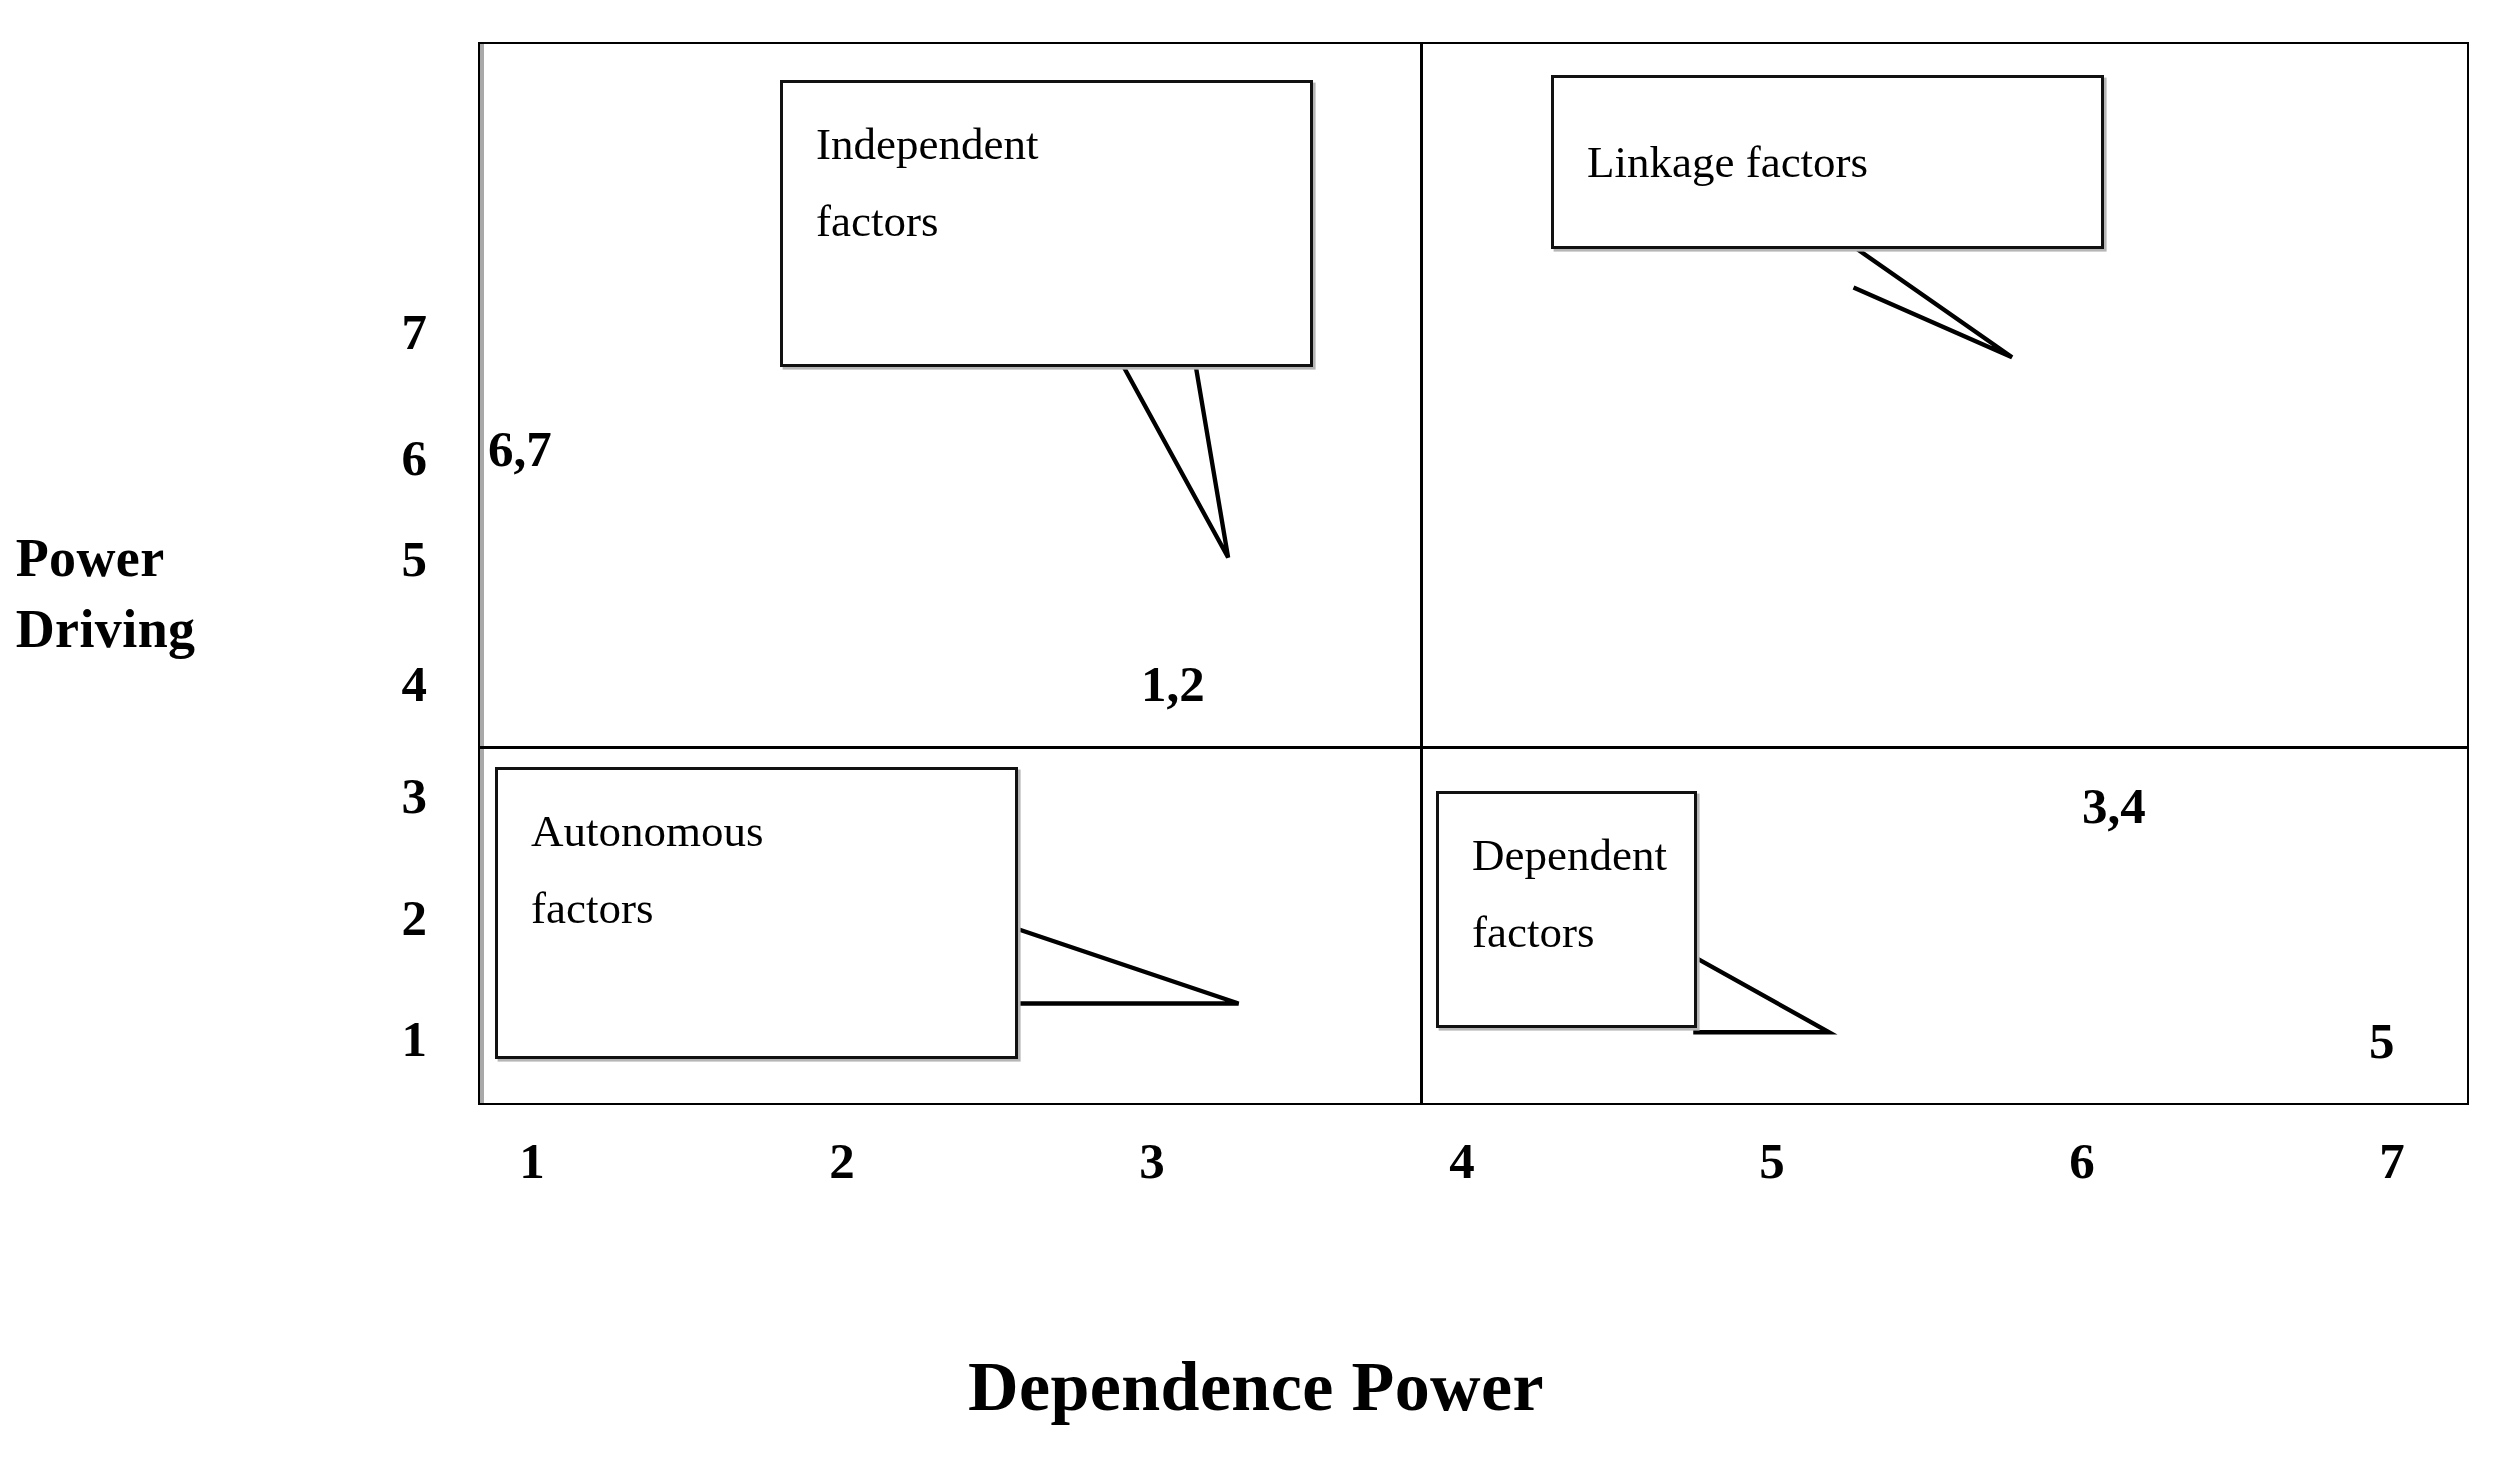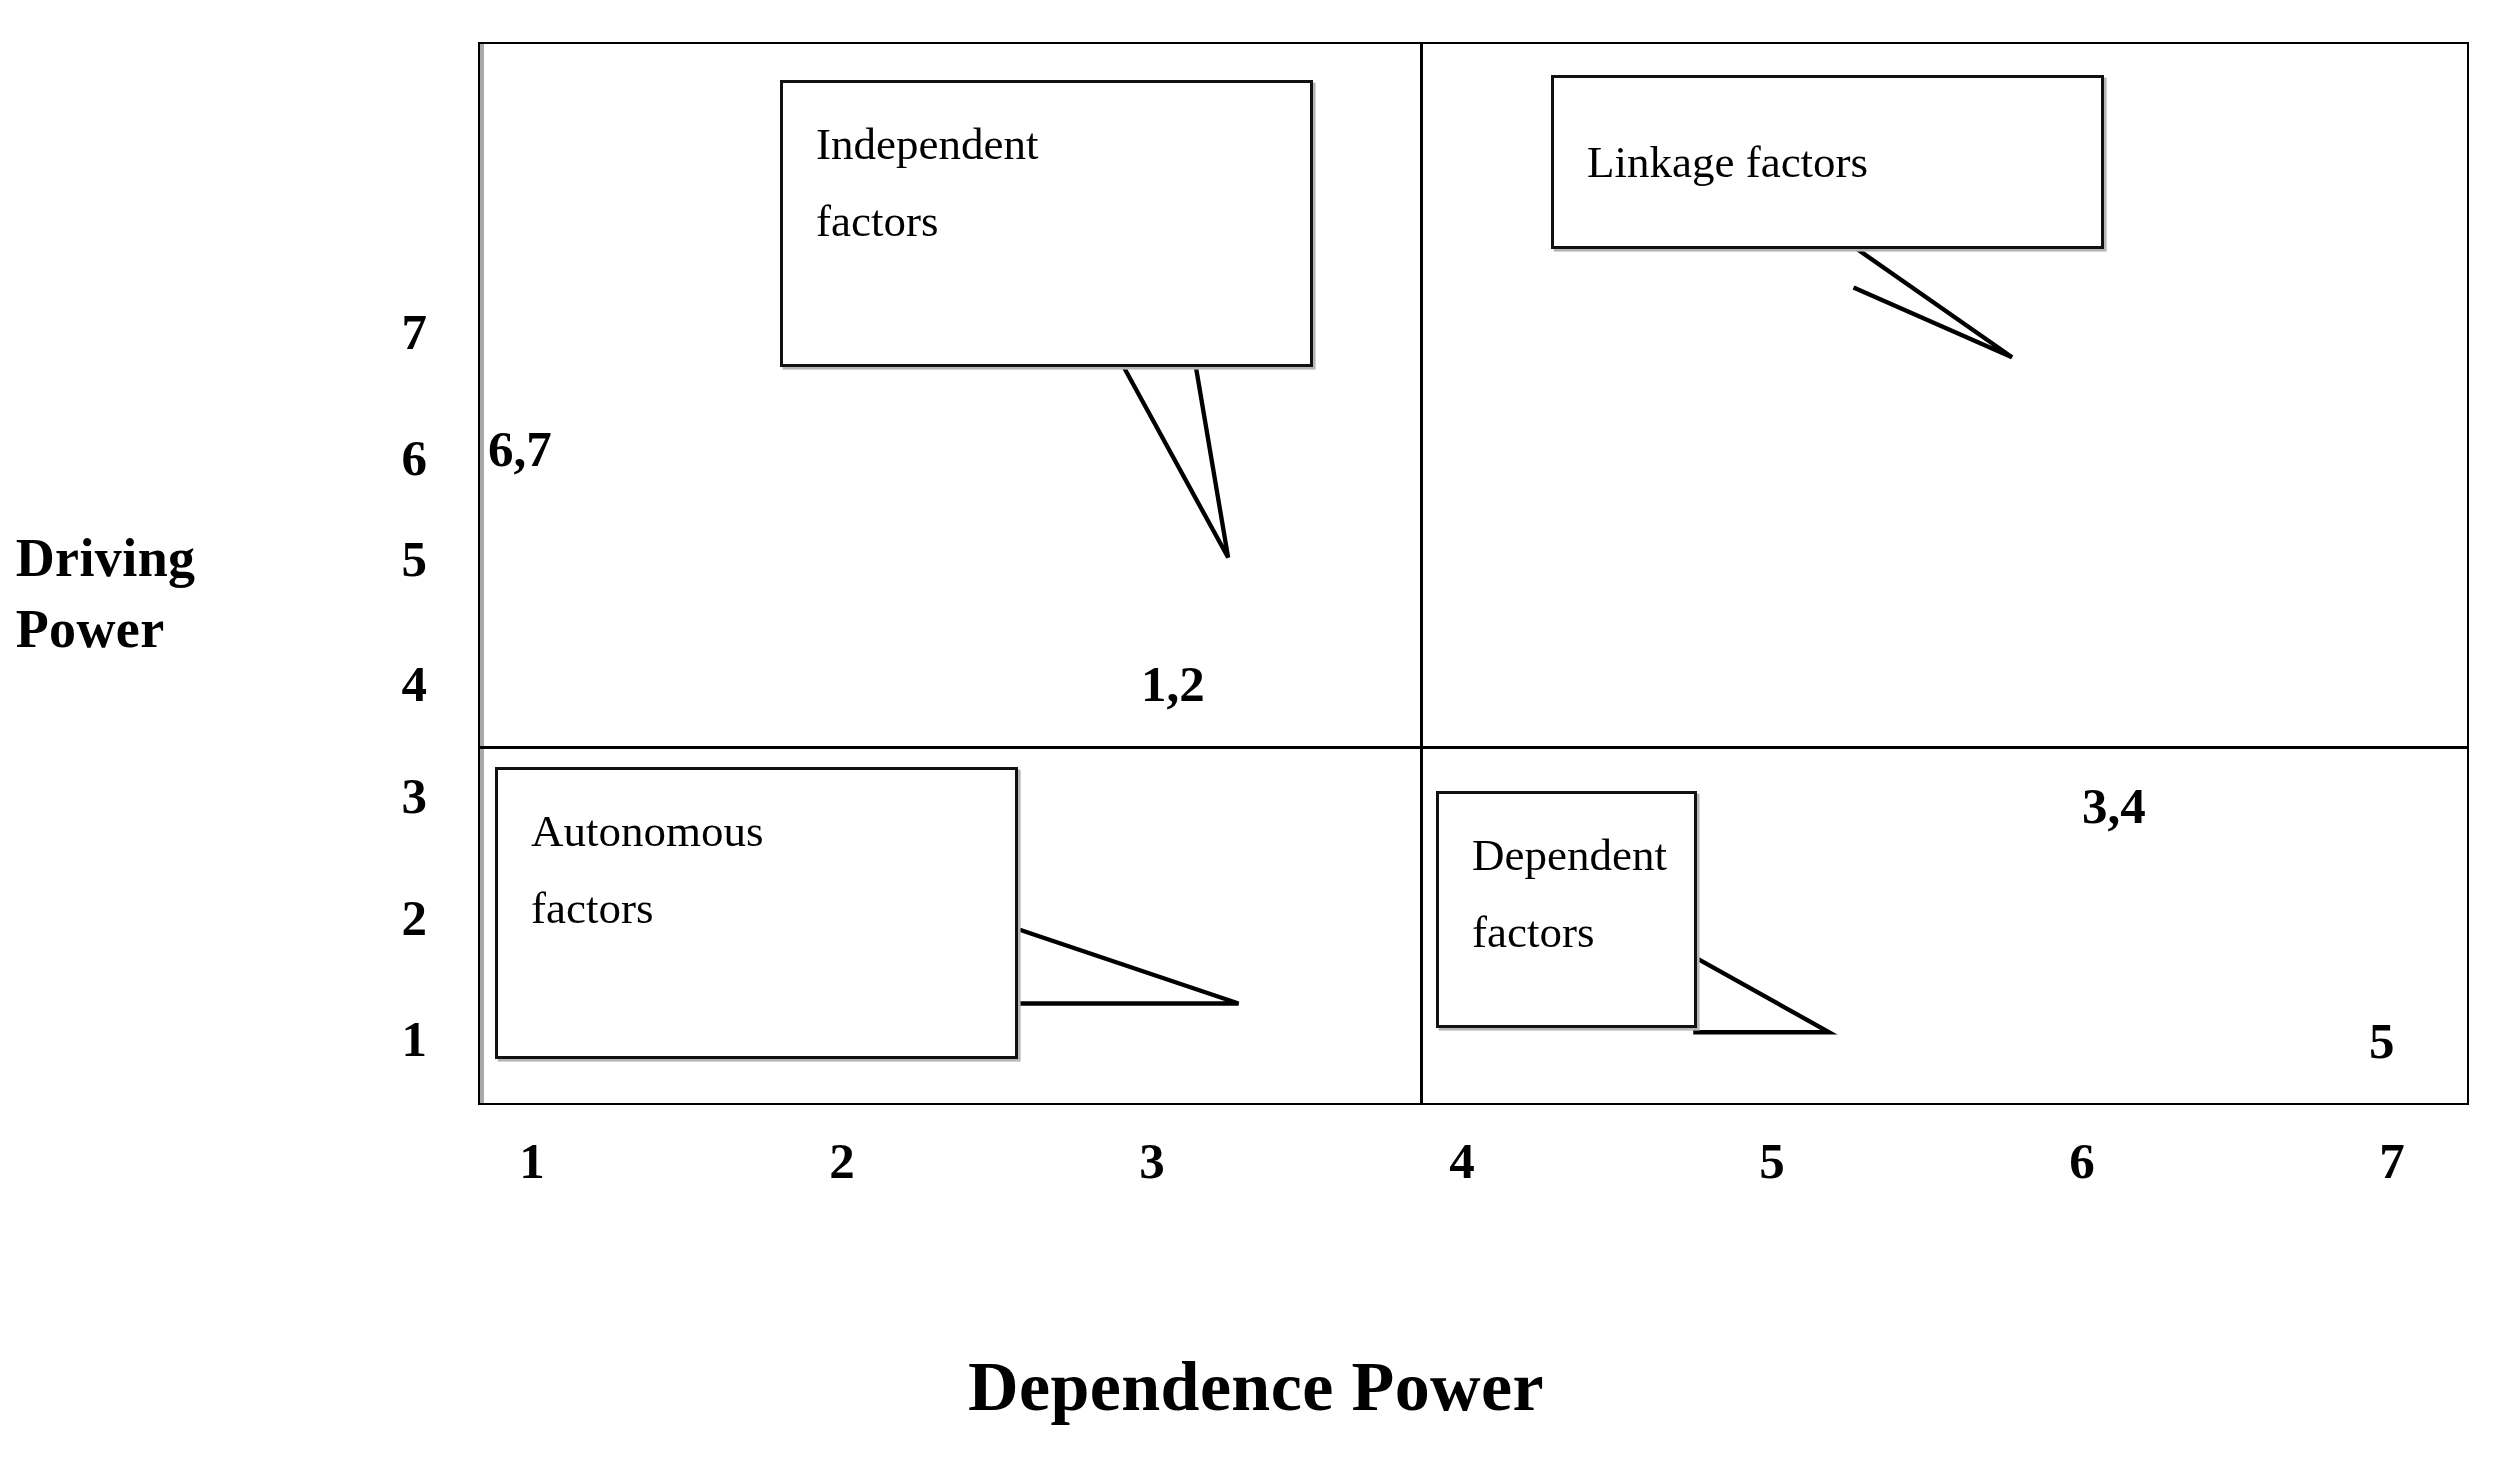--- a/index.html
+++ b/index.html
@@ -136,22 +136,22 @@
     pointer-events: none;
     z-index: 4;
   }
 </style>
 </head>
 <body>
 
 <div id="stage">
 
   <div class="axis-title" id="y-axis-title">
+    <span class="line">Power</span>
     <span class="line">Driving</span>
-    <span class="line">Power</span>
   </div>
 
   <div class="tick ytick" style="left:366px; top:303px;">7</div>
   <div class="tick ytick" style="left:366px; top:429px;">6</div>
   <div class="tick ytick" style="left:366px; top:530px;">5</div>
   <div class="tick ytick" style="left:366px; top:655px;">4</div>
   <div class="tick ytick" style="left:366px; top:767px;">3</div>
   <div class="tick ytick" style="left:366px; top:889px;">2</div>
   <div class="tick ytick" style="left:366px; top:1010px;">1</div>
 

